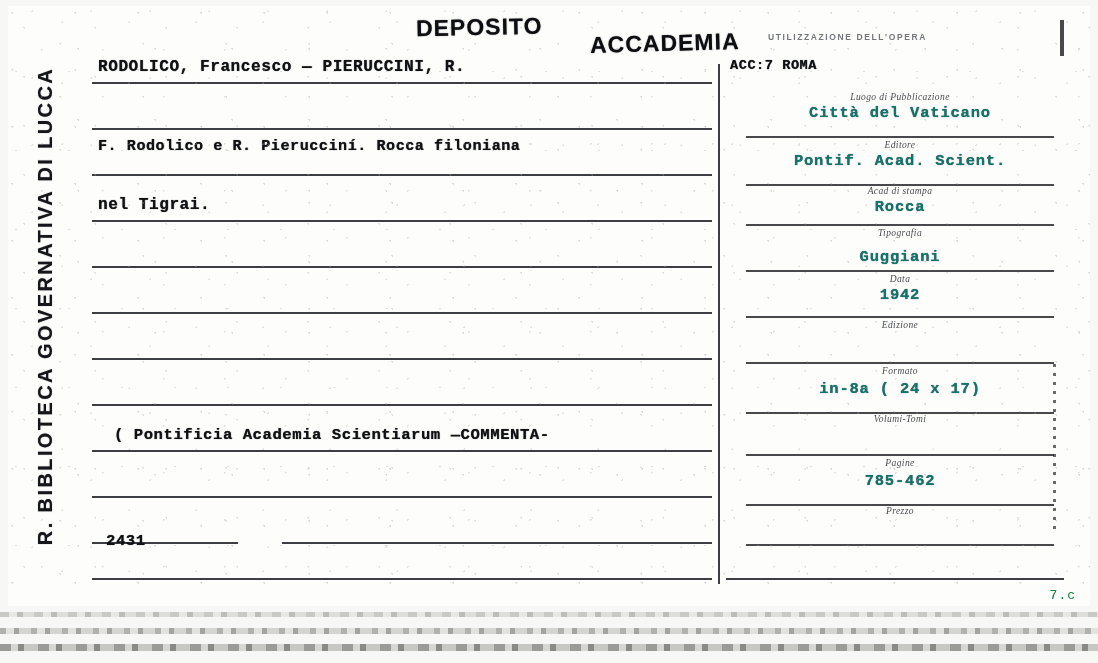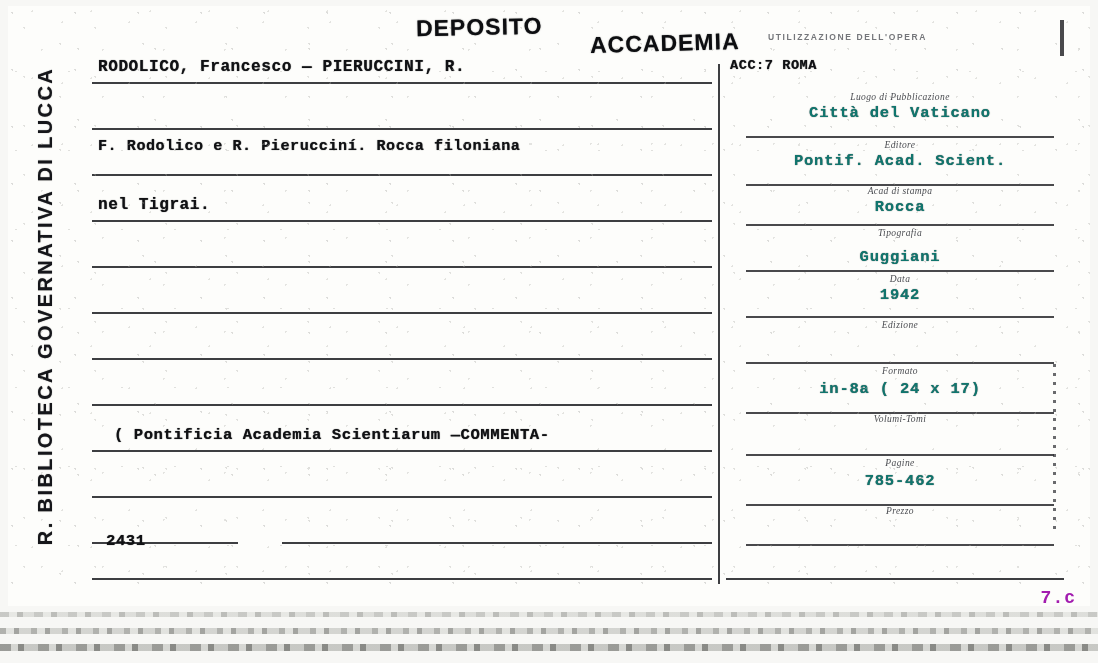--- a/index.html
+++ b/index.html
@@ -172,23 +172,23 @@
 
   
   .edge-mark {
     position: absolute;
     background: #1b1c20;
     opacity: .8;
   }
   .corner-mark {
     position: absolute;
     font-family: "Liberation Mono", monospace;
-    font-size: 18px;
-    font-weight: 700;
-    color: #a21caf;
+    font-size: 13px;
+    font-weight: 400;
+    color: #15803d;
     letter-spacing: 1px;
   }
 
   
   .scanband {
     position: absolute;
     left: 0;
     width: 1098px;
     background: #cfd0cc;
   }

